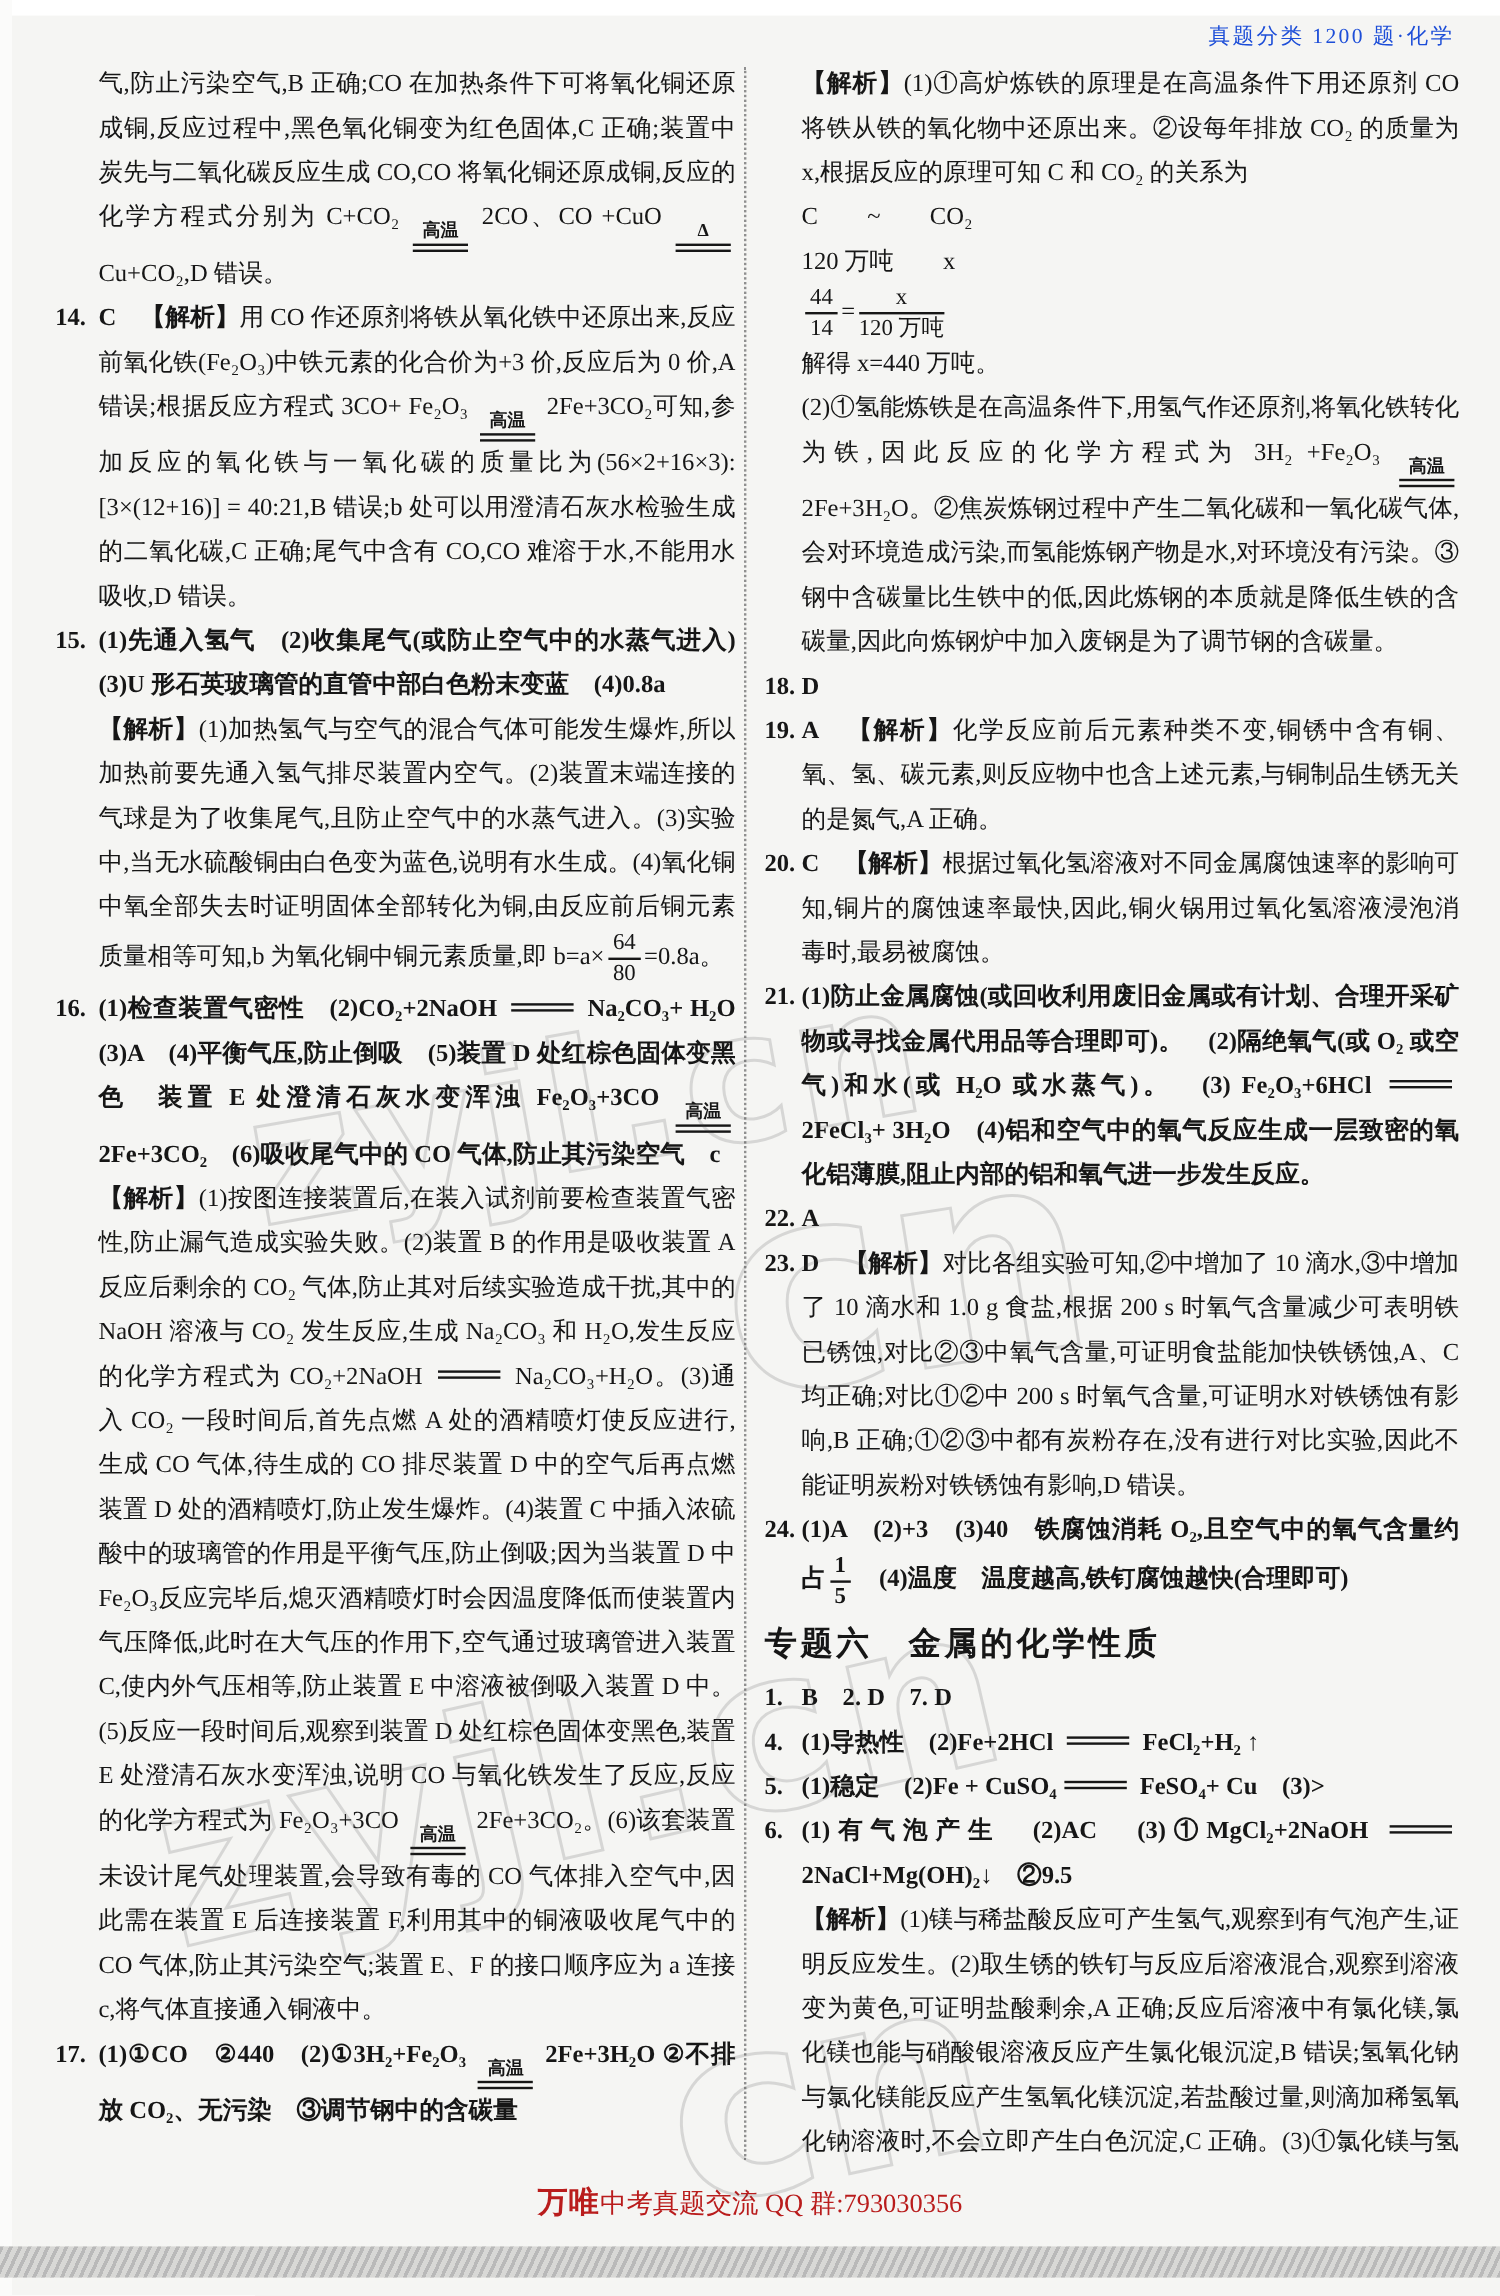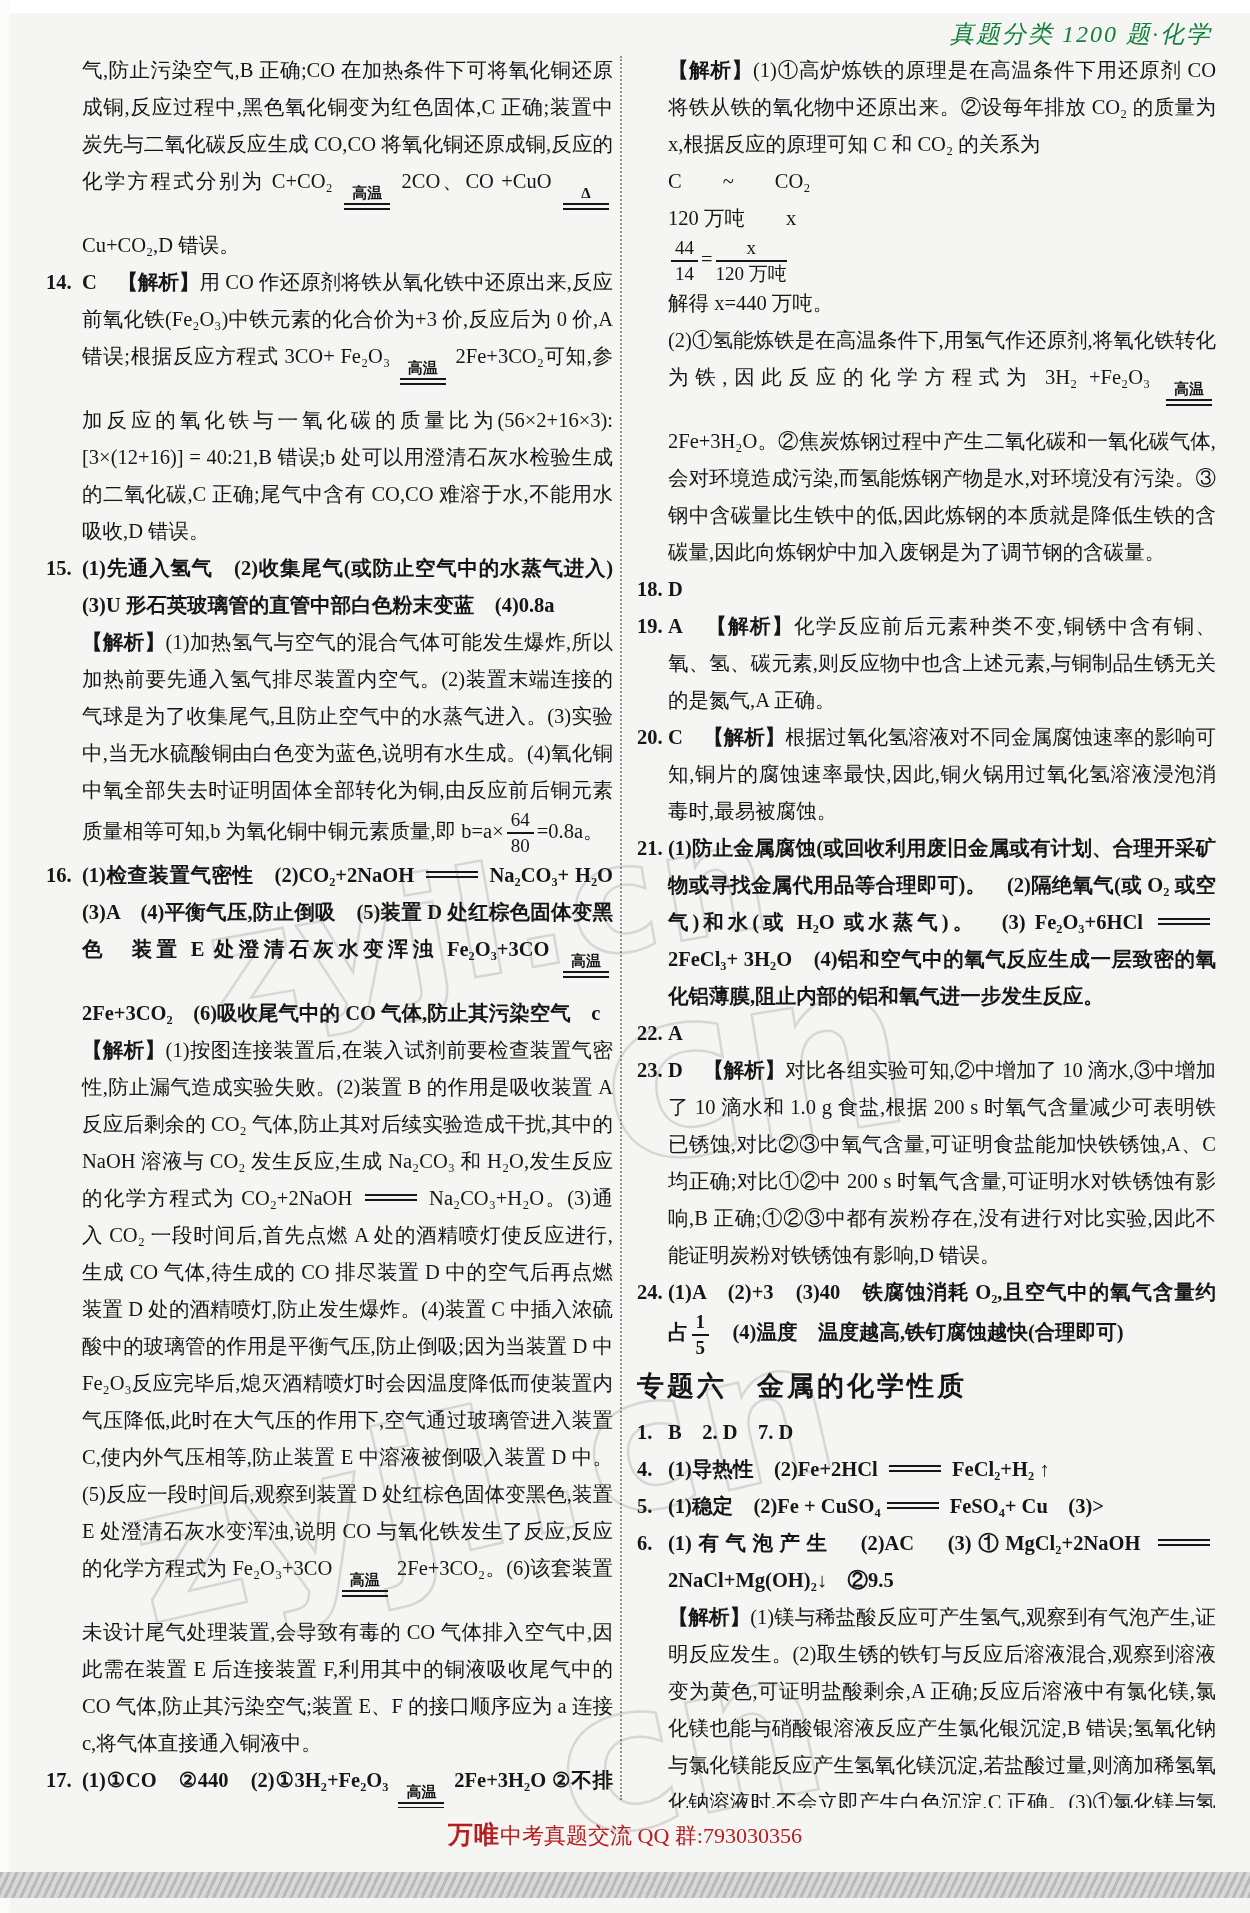--- a/index.html
+++ b/index.html
@@ -6,21 +6,21 @@
   .page{
     position:relative;width:1250px;height:1913px;overflow:hidden;
     background:#f5f5f3;
     font-family:"Liberation Serif","DejaVu Serif",serif;
     color:#161616;
   }
   .scan-top{position:absolute;left:0;top:0;width:100%;height:13px;background:#ffffff;}
   .scan-left{position:absolute;left:0;top:0;width:10px;height:100%;background:#fbfbfa;}
   .header-title{
     position:absolute;top:18px;right:38px;
-    font-size:24px;color:#15803d;font-style:italic;letter-spacing:2px;
+    font-size:18px;color:#1d4ed8;letter-spacing:2px;
   }
   .col{
     position:absolute;top:52px;height:1756px;overflow:hidden;
     font-size:20.5px;line-height:37px;text-align:justify;
   }
   .col-left{left:46px;width:567px;}
   .col-right{left:637px;width:579px;}
   .divider{
     position:absolute;left:620px;top:56px;height:1744px;width:0;
     border-left:2.5px dotted #8f8f8f;
@@ -37,21 +37,21 @@
   }
   
   .dline{
     display:inline-block;width:46px;height:3px;
     border-top:2px solid currentColor;border-bottom:2px solid currentColor;
   }
   .dline.solo{vertical-align:4px;margin:0 6px;width:52px;}
   
   .eqc{
     display:inline-flex;flex-direction:column;align-items:center;
-    vertical-align:-10px;line-height:1;margin:17px 4px;
+    vertical-align:-10px;line-height:1;margin:0 4px;
   }
   .eqc .cc{font-size:15px;font-weight:bold;padding-bottom:2px;}
   
   .frac{
     display:inline-block;text-align:center;vertical-align:middle;
     line-height:1.15;font-size:19px;margin:0 3px;
   }
   .frac .fn{display:block;border-bottom:2px solid currentColor;padding:0 4px 1px;}
   .frac .fd{display:block;padding-top:1px;}
   

